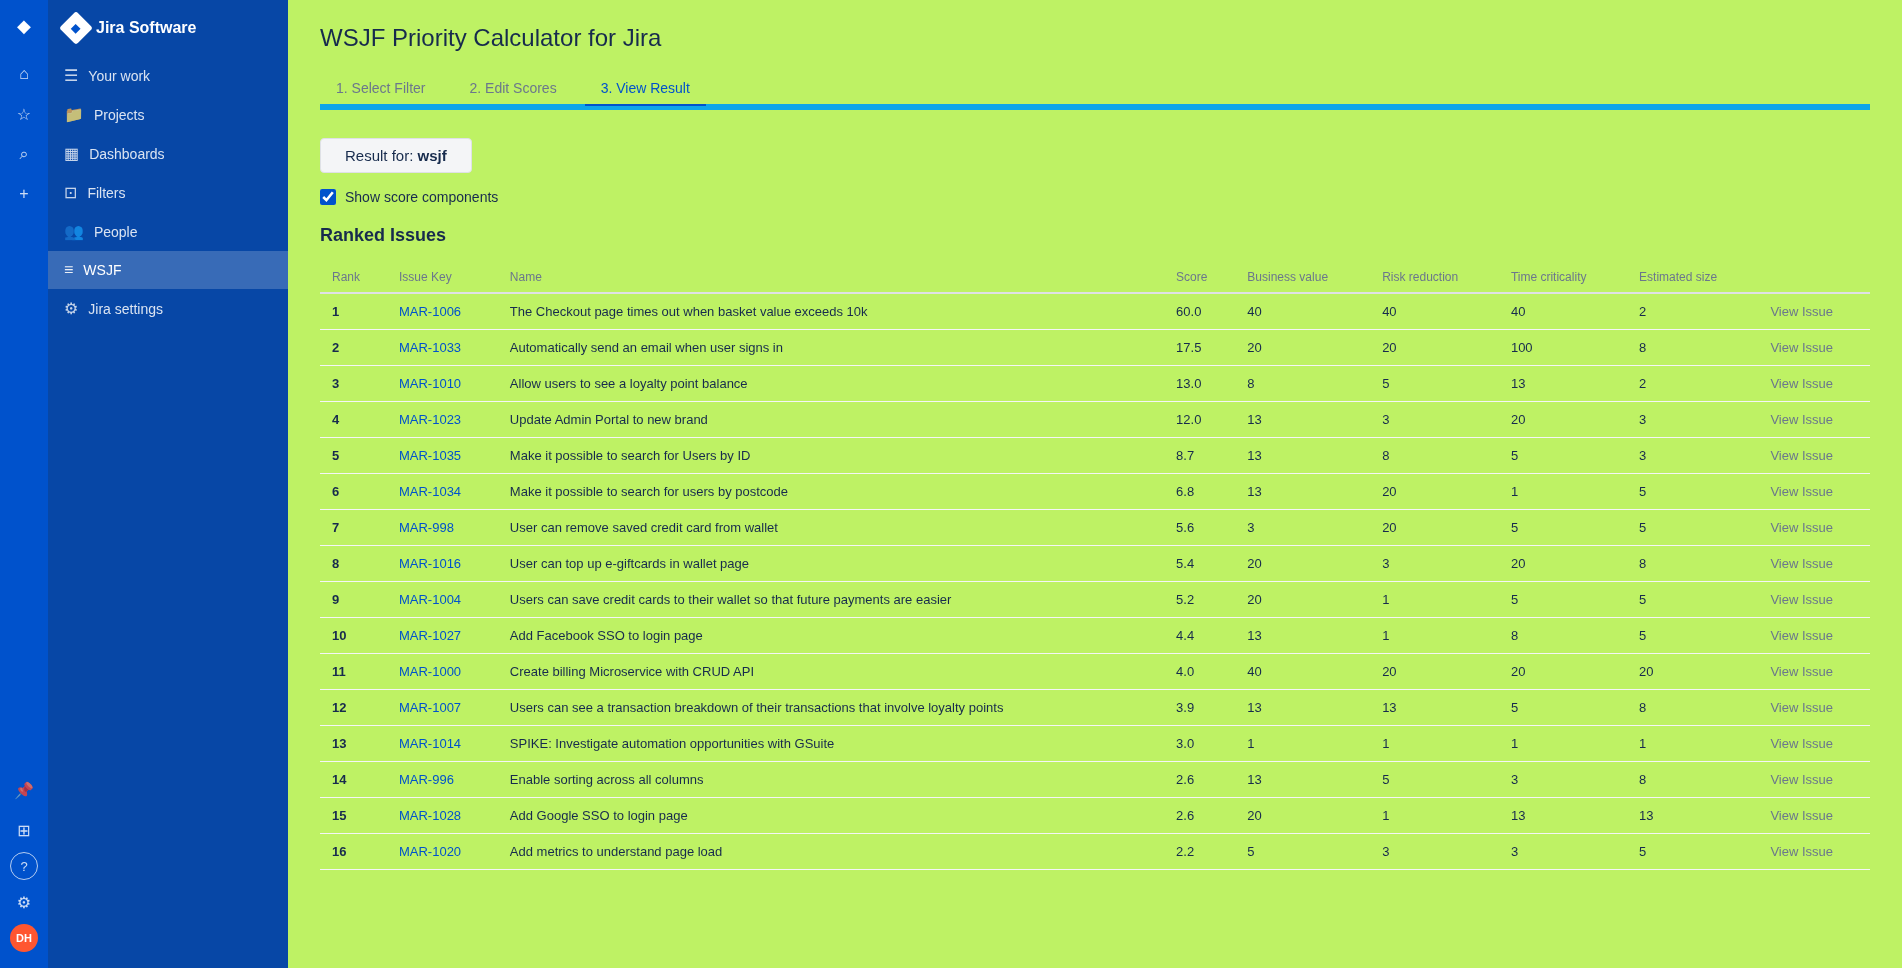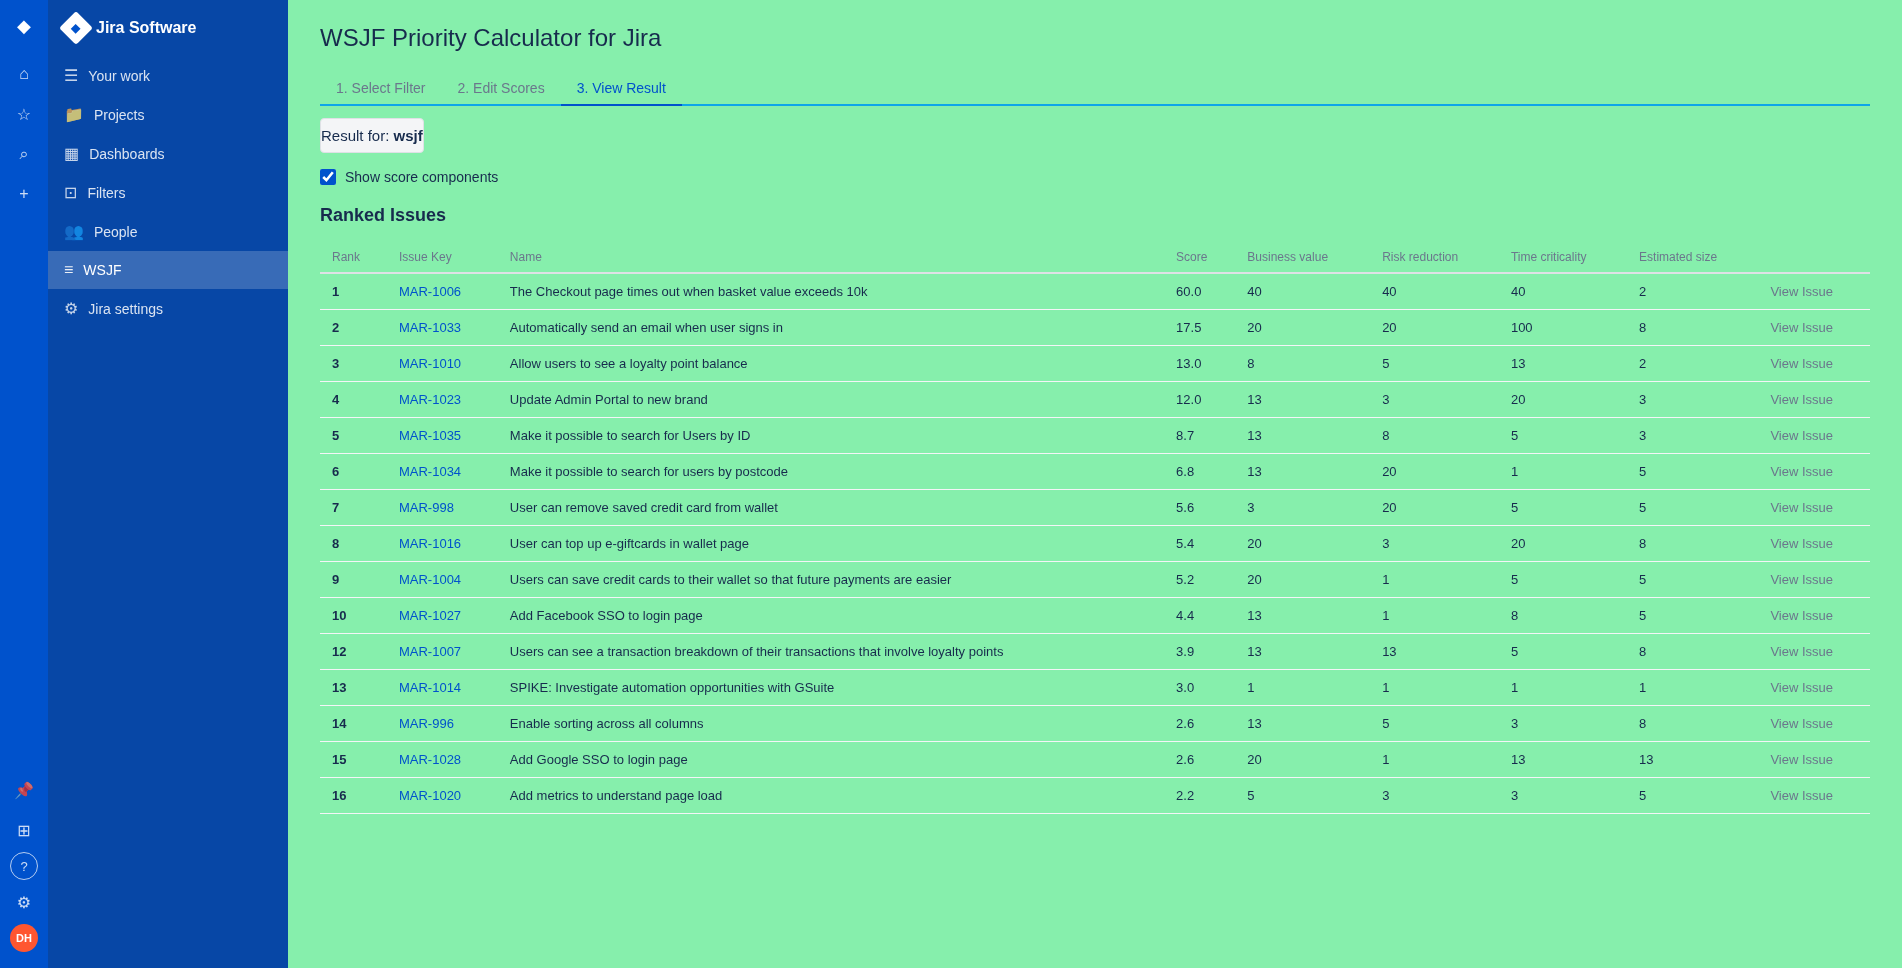--- a/index.html
+++ b/index.html
@@ -77,55 +77,55 @@
       font-size: 14px;
     }
     .sidebar-item.active { background: rgba(255,255,255,0.2); color: #fff; font-weight: 500; }
     .sidebar-item .si-icon { font-size: 16px; opacity: 0.9; }
 
     
     .main-content {
       flex: 1;
       overflow-y: auto;
       padding: 24px 32px;
-      background: #86efac;
+      background: #bef264;
     }
 
     .page-title {
       font-size: 24px;
       font-weight: 500;
       color: #172b4d;
       margin-bottom: 20px;
     }
 
     
     .wizard-tabs {
       display: flex;
-      gap: 0;
-      border-bottom: 2px solid #0ea5e9;
-      margin-bottom: 12px;
+      gap: 12px;
+      border-bottom: 6px solid #0ea5e9;
+      margin-bottom: 28px;
     }
     .wizard-tab {
       padding: 8px 16px;
       font-size: 14px;
       color: #6b778c;
       cursor: pointer;
       border-bottom: 2px solid transparent;
       margin-bottom: -2px;
     }
     .wizard-tab.active {
       color: #0052cc;
       border-bottom: 2px solid #0052cc;
       font-weight: 500;
     }
 
     
     .result-banner {
       display: inline-block;
-      padding: 8px 0;
+      padding: 8px 24px;
       background: #f4f5f7;
       border: 1px solid #dfe1e6;
       border-radius: 4px;
       font-size: 15px;
       color: #172b4d;
       margin-bottom: 16px;
     }
     .result-banner strong { font-weight: 700; }
 
     
@@ -387,20 +387,31 @@
     <td class="issue-key">MAR-1027</td>
     <td>Add Facebook SSO to login page</td>
     <td class="score">4.4</td>
     <td>13</td>
     <td>1</td>
     <td>8</td>
     <td>5</td>
     <td class="view-link">View Issue</td>
   </tr>
         <tr>
+    <td class="rank">11</td>
+    <td class="issue-key">MAR-1000</td>
+    <td>Create billing Microservice with CRUD API</td>
+    <td class="score">4.0</td>
+    <td>40</td>
+    <td>20</td>
+    <td>20</td>
+    <td>20</td>
+    <td class="view-link">View Issue</td>
+  </tr>
+        <tr>
     <td class="rank">12</td>
     <td class="issue-key">MAR-1007</td>
     <td>Users can see a transaction breakdown of their transactions that involve loyalty points</td>
     <td class="score">3.9</td>
     <td>13</td>
     <td>13</td>
     <td>5</td>
     <td>8</td>
     <td class="view-link">View Issue</td>
   </tr>

